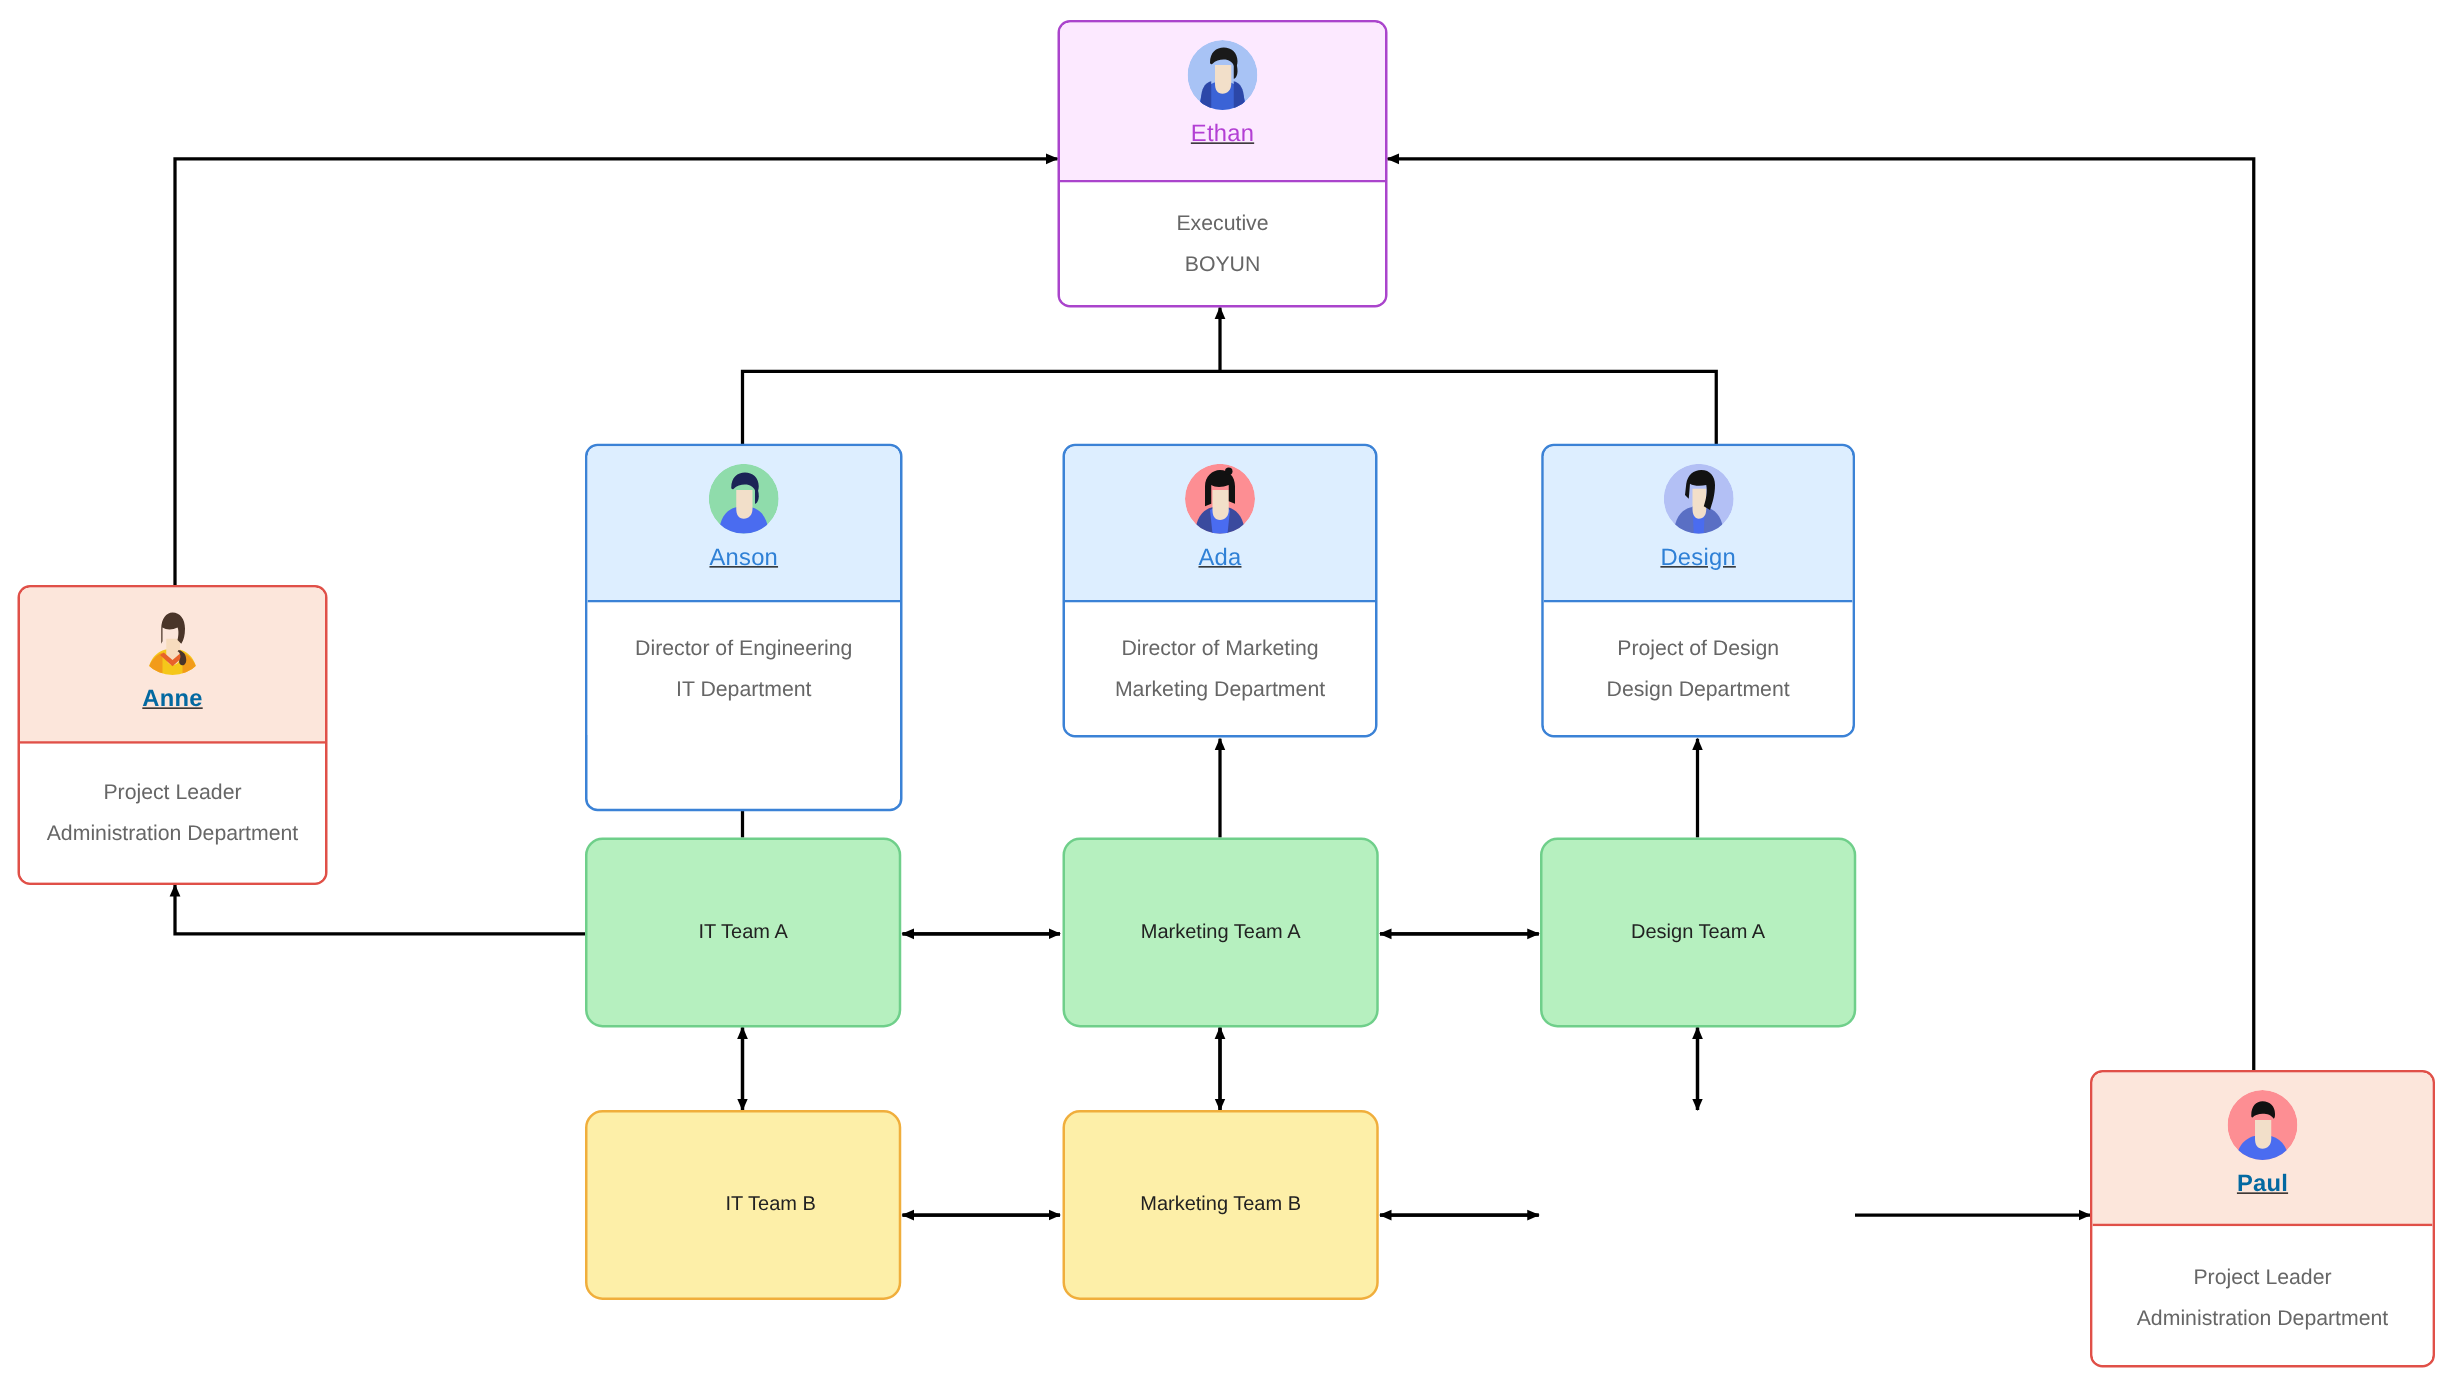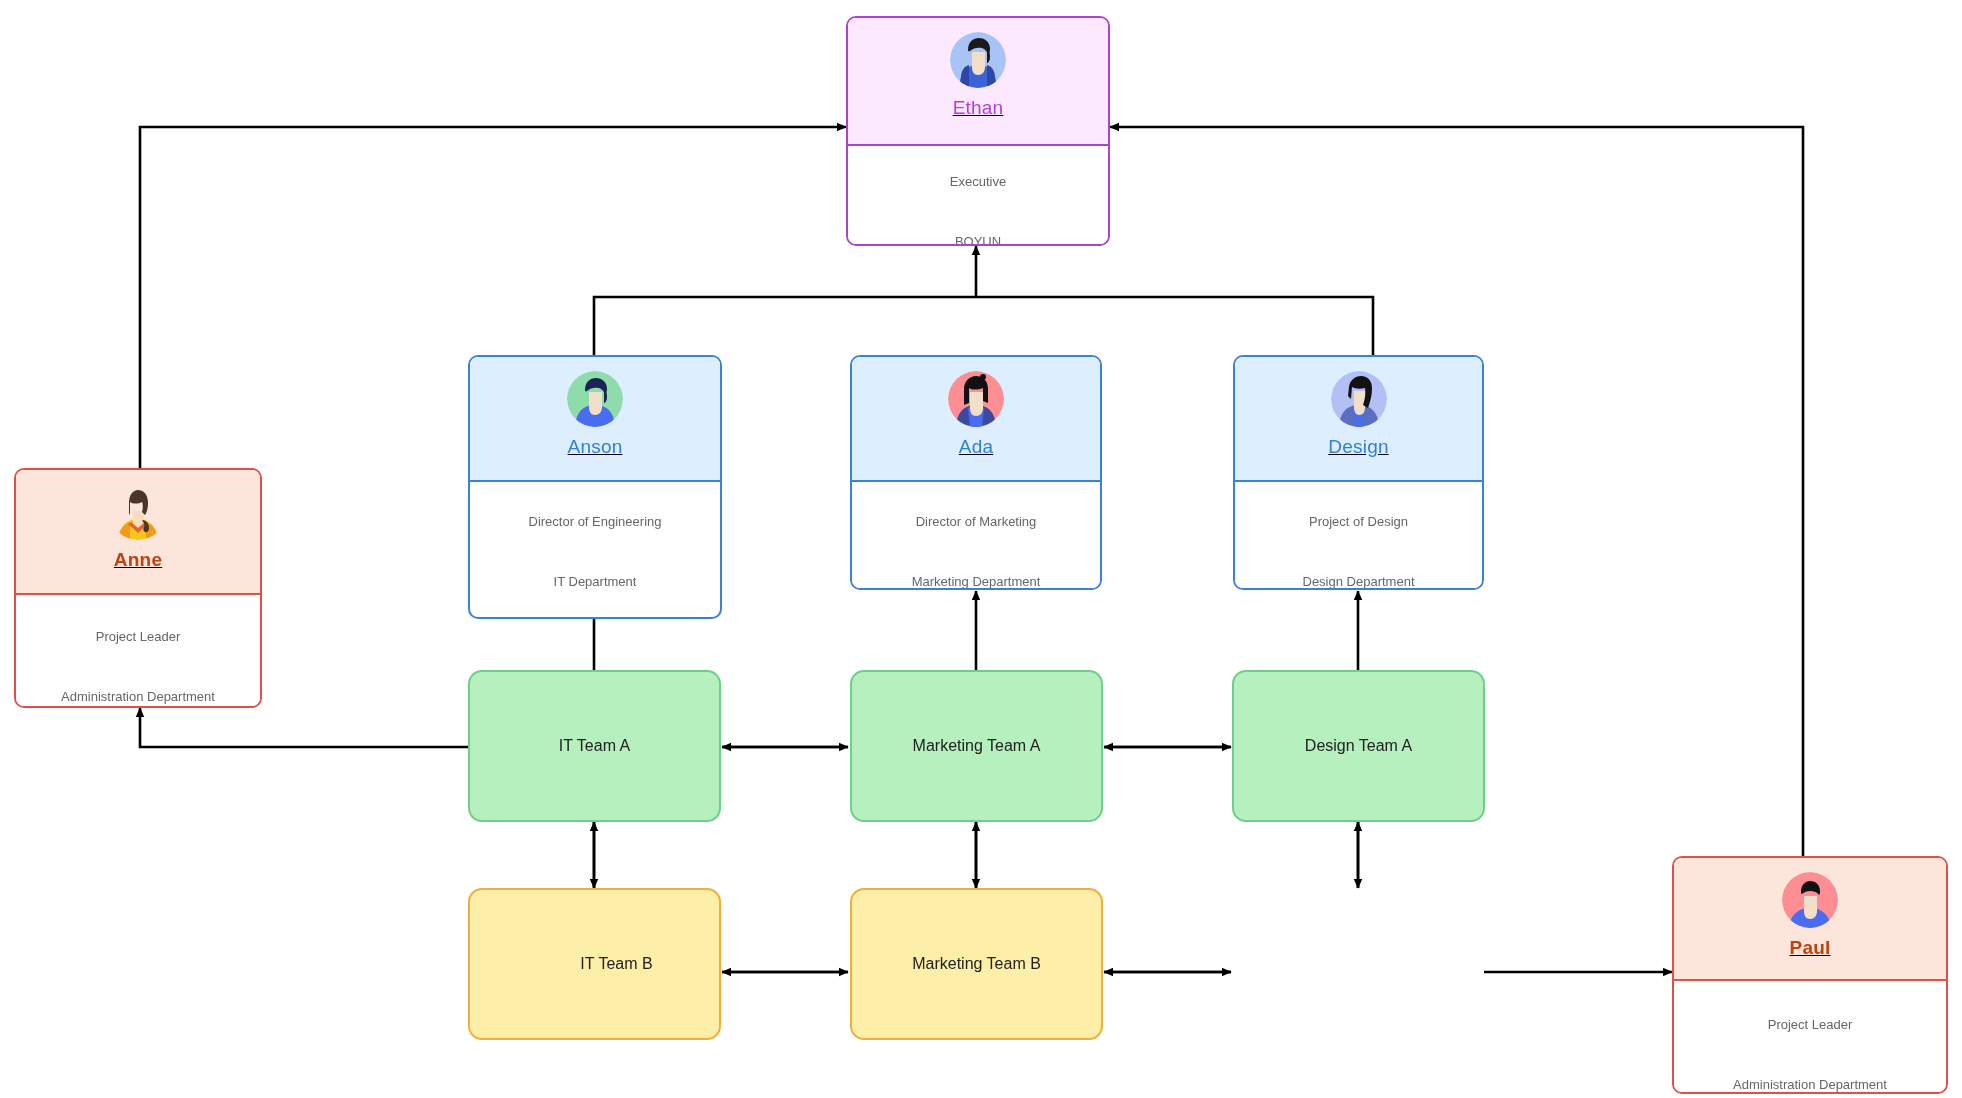--- a/index.html
+++ b/index.html
@@ -10,34 +10,34 @@
 
   
   .person{position:absolute;border-radius:10px;box-sizing:border-box;
           border:2.5px solid #aa44cc;background:#ffffff;overflow:hidden;z-index:3;}
   .person .head{display:flex;flex-direction:column;align-items:center;justify-content:flex-start;
           box-sizing:border-box;padding-top:14px;text-decoration:underline;}
   .person .avatar{width:56px;height:56px;border-radius:50%;position:relative;overflow:hidden;}
   .person .pname{font-size:19px;margin-top:9px;letter-spacing:.2px;}
   .person .body{box-sizing:border-box;display:flex;flex-direction:column;
           align-items:center;justify-content:center;gap:13px;background:#fff;}
-  .person .line{font-size:13px;color:#666666;white-space:nowrap;margin-top:32px;}
+  .person .line{font-size:17px;color:#666666;white-space:nowrap;}
 
   
   .p-purple{border-color:#aa44cc;}
   .p-purple .head{background:#fce9ff;border-bottom:2px solid #aa44cc;}
   .p-purple .pname{color:#b33fd4;}
   
   .p-blue{border-color:#3b82d6;}
   .p-blue .head{background:#ddeeff;border-bottom:2px solid #3b82d6;}
   .p-blue .pname{color:#2f80d6;}
   
   .p-red{border-color:#e05048;}
   .p-red .head{background:#fce6db;border-bottom:2px solid #e05048;}
-  .p-red .pname{color:#c2410c;font-weight:bold;}
+  .p-red .pname{color:#0369a1;font-weight:bold;}
 
   
   .team{position:absolute;border-radius:14px;box-sizing:border-box;
         display:flex;align-items:center;justify-content:center;
         font-size:16px;color:#222222;z-index:3;}
   .t-green{background:#b6f0bf;border:2px solid #6fcf8a;}
   .t-yellow{background:#fdefa8;border:2px solid #f0ae3c;}
 </style>
 </head>
 <body>
@@ -100,21 +100,21 @@
         </svg>
       </div>
       <div class="pname">Ethan</div>
     </div>
     <div class="body" style="height:98px;">
       <div class="line">Executive</div>
       <div class="line">BOYUN</div>
     </div>
   </div>
 
-  <div class="person p-blue" style="left:468px;top:355px;width:254px;height:264px;">
+  <div class="person p-blue" style="left:468px;top:355px;width:254px;height:294px;">
     <div class="head" style="height:125px;">
       <div class="avatar">
         <svg viewBox="0 0 56 56" width="56" height="56">
           <circle cx="28" cy="28" r="28" fill="#8fdcab"></circle>
           <path d="M28 34 c-11 0 -19 6 -20 22 h40 c-1 -16 -9 -22 -20 -22z" fill="#4a6cf0"></path>
           <path d="M22 21 h13 v15 c0 5 -3 8 -7 8 -4 0 -6 -3 -6 -8z" fill="#f2dfc9"></path>
           <path d="M18 19 c0 -8 5 -12 11 -12 6 0 11 4 11 11 0 3 -1 5 -2 6 -1 -4 -3 -6 -6 -7 -4 -1 -9 0 -12 3 -1 1 -2 0 -2 -1z" fill="#1b2356"></path>
           <path d="M37 17 c2 2 3 5 3 9 0 4 -2 6 -3 6z" fill="#1b2356"></path>
         </svg>
       </div>

